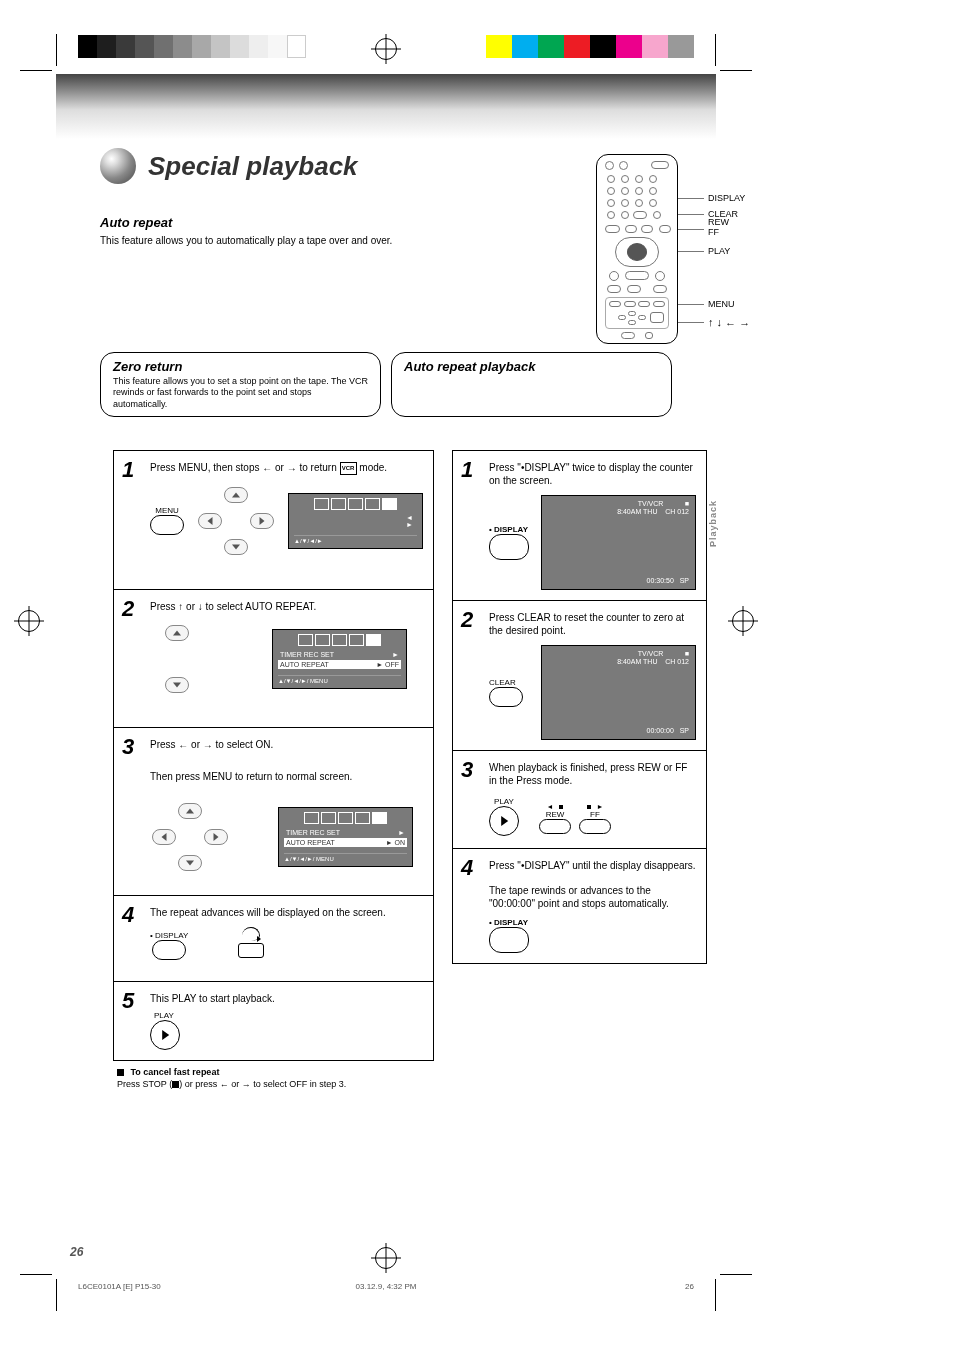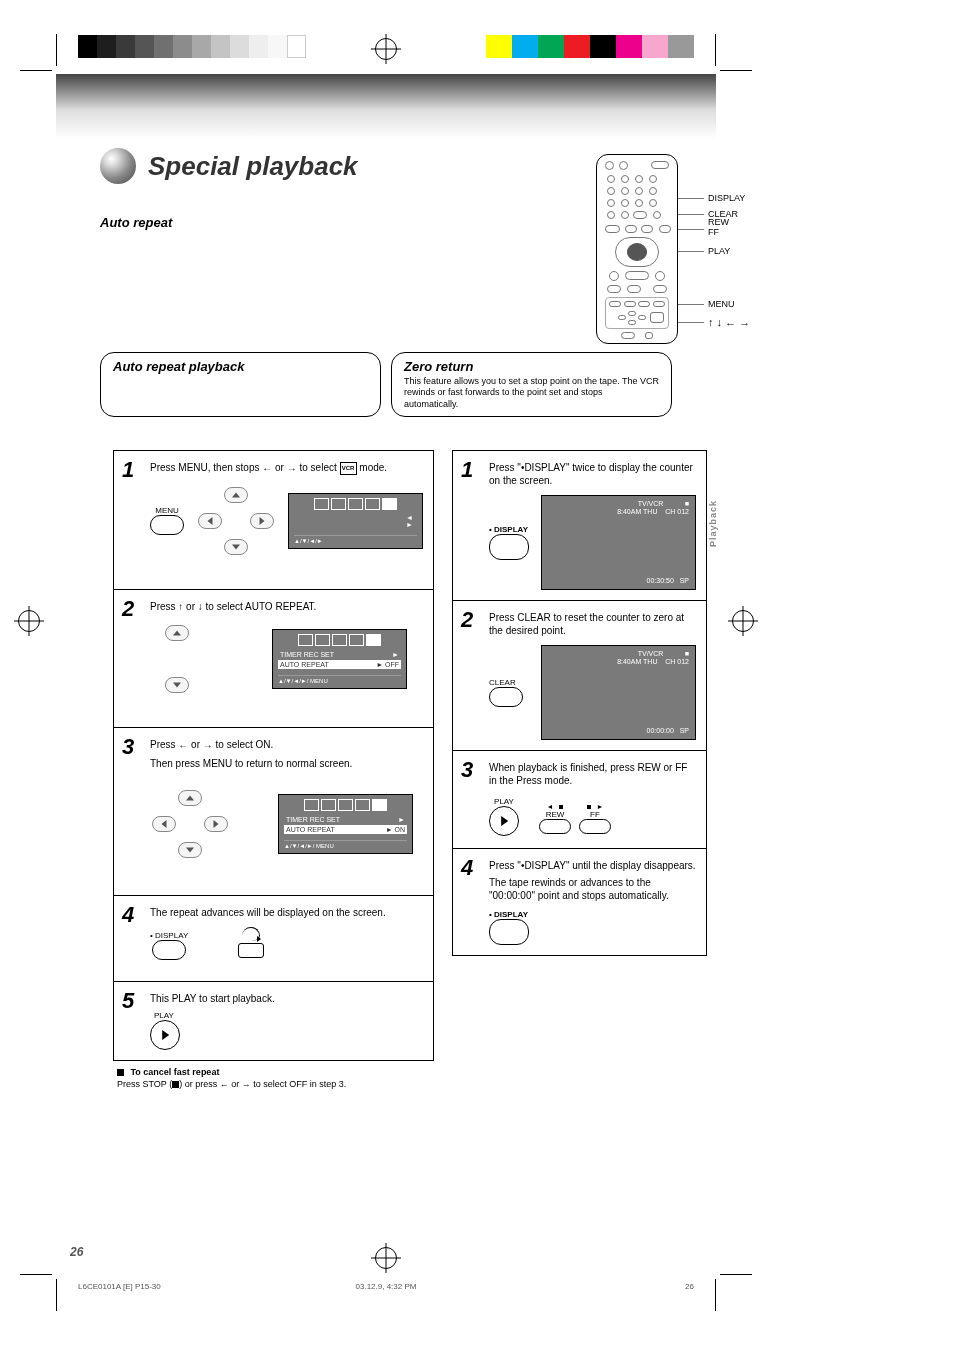--- a/index.html
+++ b/index.html
@@ -319,20 +319,21 @@
 
   <div class="page-header">
     <div class="title-row">
       <div class="sphere"></div>
       <h1>Special playback</h1>
     </div>
   </div>
 
   <div class="intro-block">
     <div class="intro-title">Auto repeat</div>
+    <div class="intro-text">This feature allows you to automatically play a tape over and over.</div>
   </div>
 
   <div class="remote-wrap">
     <div class="remote">
 
       <div class="rbtn rc" style="top:6px;left:8px;width:9px;height:9px"></div>
       <div class="rbtn rc" style="top:6px;left:22px;width:9px;height:9px"></div>
       <div class="rbtn" style="top:6px;right:8px;width:18px;height:8px;border-radius:4px"></div>
 
       <div class="rbtn rc" style="top:20px;left:10px;width:8px;height:8px"></div>
@@ -393,36 +394,36 @@
     <div class="leader" style="top:97px;left:82px;width:26px"></div>
     <div class="remote-label" style="top:92px;left:112px">PLAY</div>
     <div class="leader" style="top:150px;left:82px;width:26px"></div>
     <div class="remote-label" style="top:145px;left:112px">MENU</div>
     <div class="leader" style="top:168px;left:82px;width:26px"></div>
     <div class="remote-label" style="top:162px;left:112px;font-weight:bold;font-size:11px">↑ ↓ ← →</div>
   </div>
 
   <div class="section-tabs">
     <div class="tab">
-      <div class="tab-title">Auto repeat playback</div>
-    </div>
-    <div class="tab">
       <div class="tab-title">Zero return</div>
       <div class="tab-sub">This feature allows you to set a stop point on the tape. The VCR rewinds or fast forwards to the point set and stops automatically.</div>
+    </div>
+    <div class="tab">
+      <div class="tab-title">Auto repeat playback</div>
     </div>
   </div>
 
   <div class="columns">
 
     <div class="col">
 
       <div class="step-box" style="min-height:140px">
         <div class="step-num">1</div>
         <div class="step-text">
-          <span>Press MENU, then stops </span><span class="arrow-sym">←</span><span> or </span><span class="arrow-sym">→</span><span> to select </span>
+          <span>Press MENU, then stops </span><span class="arrow-sym">←</span><span> or </span><span class="arrow-sym">→</span><span> to return </span>
           <span style="display:inline-block;width:17px;height:13px;border:1px solid #000;vertical-align:middle;font-size:6px;text-align:center;line-height:11px;font-weight:bold">VCR</span><span> mode.</span>
         </div>
         <div class="step-row" style="margin-top:10px;align-items:center">
           <div style="text-align:center">
             <div class="small-label">MENU</div>
             <span class="btn-oval"></span>
           </div>
           <div class="dpad">
             <div class="up"></div>
               <div class="down"></div>
@@ -472,21 +473,21 @@
               </div>
             <div class="osd-footer">▲/▼/◄/►/ MENU</div>
           </div>
         </div>
       </div>
 
       <div class="step-box" style="min-height:168px">
         <div class="step-num">3</div>
         <div class="step-text">
           <span>Press </span><span class="arrow-sym">←</span><span> or </span><span class="arrow-sym">→</span><span> to select ON.</span>
-          <div style="margin-top:6px">Then press MENU to return to normal screen.</div>
+          <div style="margin-top:19px">Then press MENU to return to normal screen.</div>
         </div>
         <div class="step-row" style="margin-top:18px;align-items:center">
           <div class="dpad">
             <div class="up"></div>
               <div class="down"></div>
               <div class="left"></div>
               <div class="right"></div>
           </div>
           <div style="width:24px"></div>
           <div class="osd">
@@ -603,21 +604,21 @@
               <span class="btn-rect-wide"></span>
             </div>
           </div>
         </div>
       </div>
 
       <div class="step-box" style="min-height:98px">
         <div class="step-num">4</div>
         <div class="step-text">
           <span>Press "•DISPLAY" until the display disappears.</span>
-          <div style="margin-top:4px">The tape rewinds or advances to the "00:00:00" point and stops automatically.</div>
+          <div style="margin-top:12px">The tape rewinds or advances to the "00:00:00" point and stops automatically.</div>
         </div>
         <div style="margin-top:8px">
           <div class="btn-label">• DISPLAY</div>
           <span class="btn-oval" style="width:40px;height:26px"></span>
         </div>
       </div>
 
     </div>
   </div>
 

